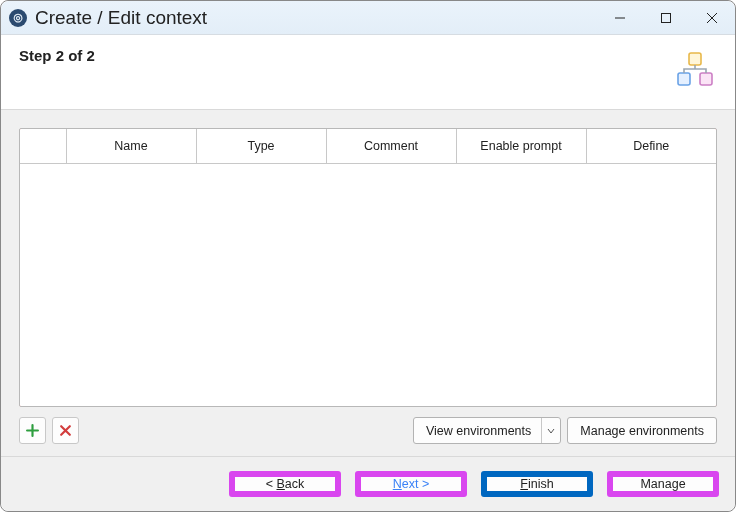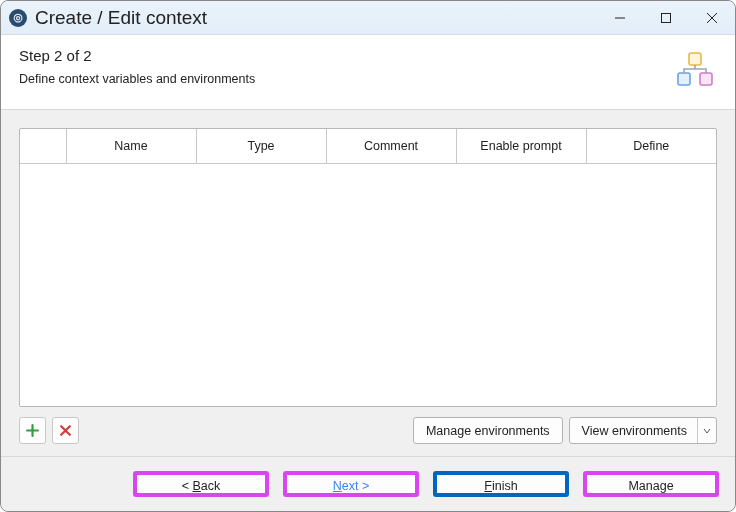--- a/index.html
+++ b/index.html
@@ -48,21 +48,21 @@
 
   
   .banner {
     background: #fff;
     padding: 12px 18px 16px 18px;
     border-bottom: 1px solid #d9d9d9;
     display: flex;
     align-items: flex-start;
   }
   .banner-text { flex: 1; }
-  .banner h1 { margin: 0 0 8px 0; font-size: 15px; font-weight: 400; color: #222; }
+  .banner h1 { margin: 0 0 8px 0; font-size: 15px; font-weight: 700; color: #222; }
   .banner p  { margin: 0; font-size: 12.5px; color: #222; }
   .banner .wiz-icon { width: 44px; height: 44px; margin-top: 2px; }
 
   
   .body-area {
     flex: 1;
     background: #f0f0f0;
     padding: 18px 18px 12px 18px;
     border-bottom: 1px solid #d9d9d9;
     display: flex; flex-direction: column;
@@ -130,22 +130,22 @@
   .footer {
     height: 54px;
     background: #f0f0f0;
     display: flex; align-items: center; justify-content: flex-end;
     padding: 0 16px;
     gap: 14px;
     border-bottom-left-radius: 8px;
     border-bottom-right-radius: 8px;
   }
   .wizbtn {
-    width: 136px; height: 26px;
-    border: 4px solid #d946ef;
+    width: 112px; height: 26px;
+    border: 6px solid #d946ef;
     background: #fdfdfd;
     border-radius: 3px;
     font-size: 12.5px;
     color: #222;
     display: inline-flex; align-items: flex-end; justify-content: center;
     cursor: pointer;
   }
   .wizbtn.primary { border-color: #0067c0; }
   .wizbtn.disabled { color: #3b82f6; cursor: default; }
   .mnemonic { text-decoration: underline; }
@@ -171,21 +171,20 @@
     <svg viewBox="0 0 12 12">
         <line x1="1" y1="1" x2="11" y2="11" stroke="currentColor" stroke-width="1"></line>
         <line x1="11" y1="1" x2="1" y2="11" stroke="currentColor" stroke-width="1"></line>
       </svg>
   </span>
 </div>
 
 <div class="banner">
   <div class="banner-text">
     <h1>Step 2 of 2</h1>
-    <p>Define context variables and environments</p>
   </div>
   <svg class="wiz-icon" viewBox="0 0 44 44">
     <g stroke-width="1.6" fill="none">
       <rect x="16" y="4" width="12" height="12" rx="2" fill="#fff6d9" stroke="#e8b84a"></rect>
       <rect x="5" y="24" width="12" height="12" rx="2" fill="#e5f0ff" stroke="#6aa2e6"></rect>
       <rect x="27" y="24" width="12" height="12" rx="2" fill="#fbe4f6" stroke="#cc7fc5"></rect>
       <path d="M22 16 V20 M22 20 H11 V24 M22 20 H33 V24" stroke="#9aa6b2"></path>
     </g>
   </svg>
 </div>
@@ -221,30 +220,30 @@
           <path d="M6 1 V11 M1 6 H11" stroke="#2e9e3f" stroke-width="2" stroke-linecap="round"></path>
         </svg>
     </span>
     <span class="iconbtn" title="Remove">
       <svg viewBox="0 0 12 12">
           <path d="M2 2 L10 10 M10 2 L2 10" stroke="#d23c3c" stroke-width="2" stroke-linecap="round"></path>
         </svg>
     </span>
     <span class="tb-spacer"></span>
     <span class="btn">
-      <span>Manage environments</span>
-    </span>
-    <span class="btn">
       <span>View environments</span>
       <span class="dropdown-handle">
         <svg viewBox="0 0 8 8">
             <path d="M1 2 L4 6 L7 2" fill="none" stroke="#555" stroke-width="1"></path>
           </svg>
       </span>
     </span>
+    <span class="btn">
+      <span>Manage environments</span>
+    </span>
   </div>
 </div>
 
 <div class="footer">
   <span class="wizbtn">
     <span><span>&lt; </span><span class="mnemonic">B</span><span>ack</span></span>
   </span>
   <span class="wizbtn disabled">
     <span><span class="mnemonic">N</span><span>ext &gt;</span></span>
   </span>

